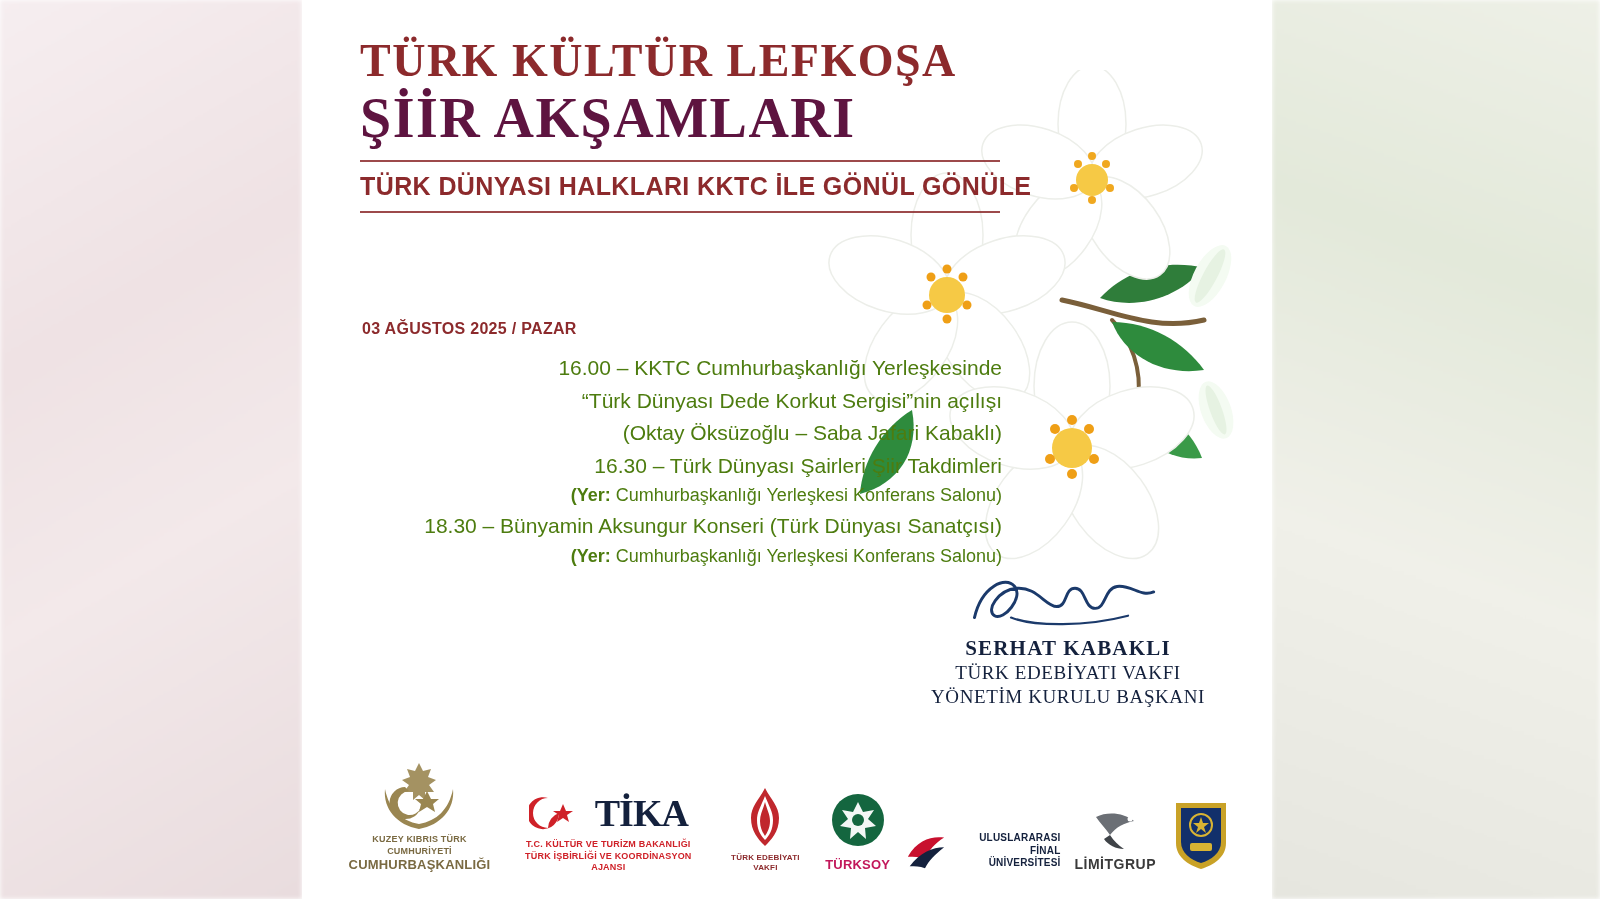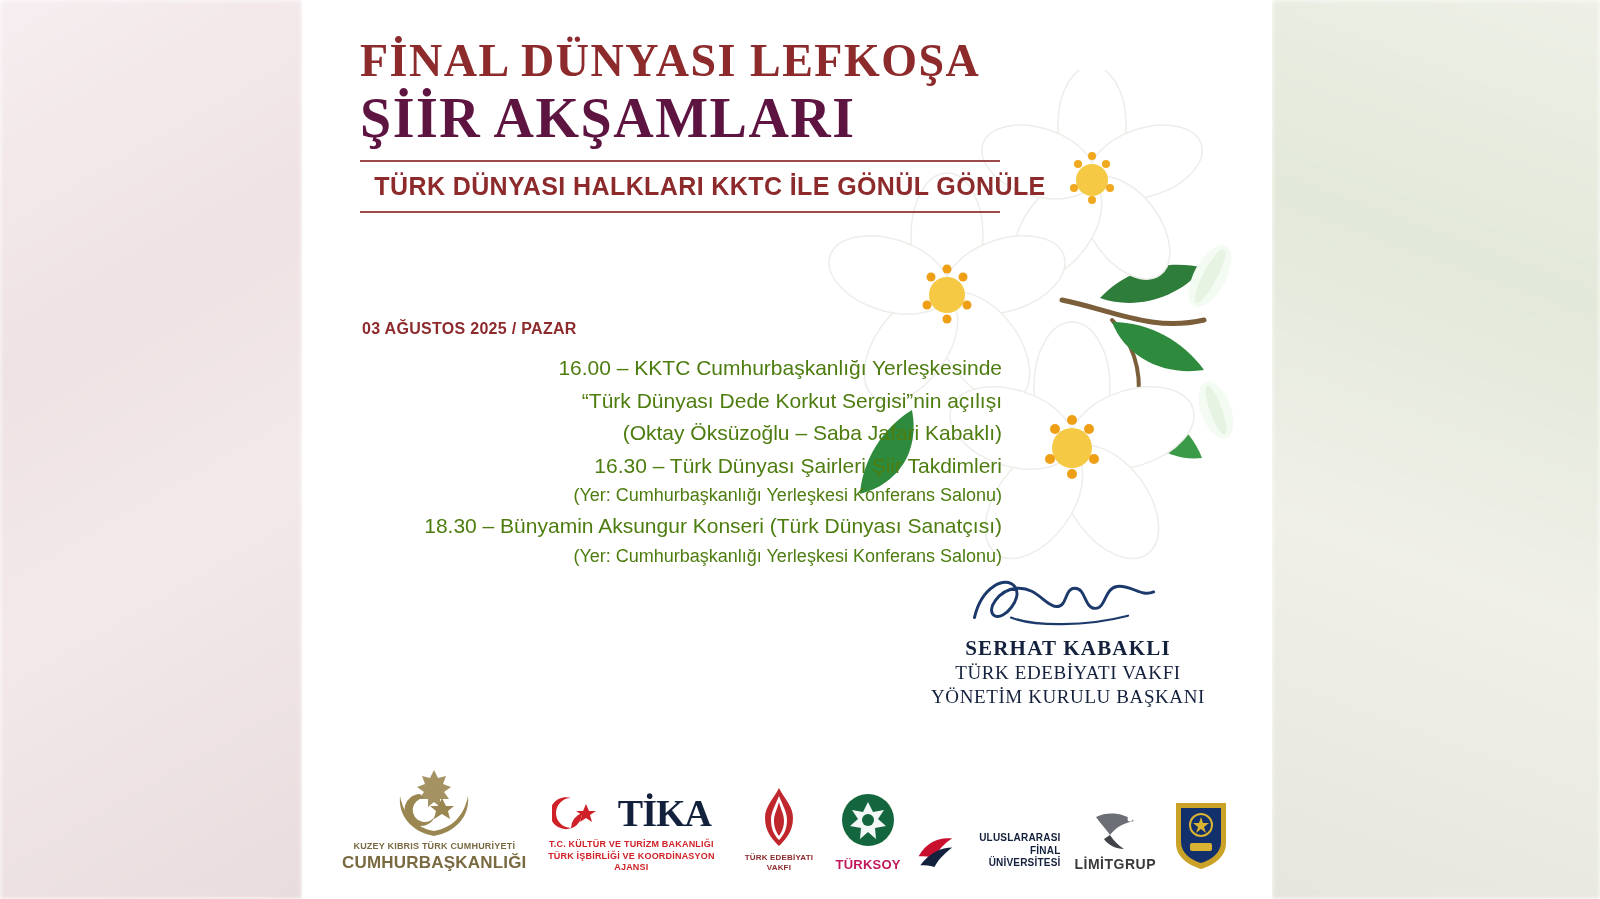--- a/index.html
+++ b/index.html
@@ -78,21 +78,20 @@
     opacity: .85;
   }
   .subtitle {
     font-family: "Liberation Sans", sans-serif;
     font-weight: bold;
     font-size: 25px;
     letter-spacing: .4px;
     color: #8c2a2c;
     margin-top: 10px;
     white-space: nowrap;
-    text-align: center;
   }
   .rule2 {
     width: 640px;
     height: 2px;
     background: #8c2a2c;
     margin-top: 10px;
     opacity: .85;
   }
 
   
@@ -115,21 +114,21 @@
     line-height: 1.55;
     color: #4d7c0f;
     white-space: nowrap;
     text-align: right;
   }
   .prog-row.indent1 { padding-left: 88px; }
   .prog-row.venue {
     padding-left: 88px;
     font-size: 18px;
   }
-  .prog-row.venue b { font-weight: normal; }
+  .prog-row.venue b { font-weight: bold; }
 
   
   .sig-wrap {
     position: absolute;
     left: 596px;
     top: 570px;
     width: 340px;
     text-align: center;
   }
   .sig-mark {
@@ -285,21 +284,21 @@
             <circle cx="17" cy="-19" r="5"></circle>
           <circle cx="22" cy="11" r="5"></circle>
             <circle cx="-22" cy="11" r="5"></circle>
           <circle cx="0" cy="26" r="5"></circle>
             <circle cx="0" cy="-28" r="5"></circle>
         </g>
       </g>
     </svg>
 
     <div class="title-block">
-      <div class="title-line1">FİNAL DÜNYASI LEFKOŞA</div>
+      <div class="title-line1">TÜRK KÜLTÜR LEFKOŞA</div>
       <div class="title-line2">ŞİİR AKŞAMLARI</div>
       <div class="rule"></div>
       <div class="subtitle">TÜRK DÜNYASI HALKLARI KKTC İLE GÖNÜL GÖNÜLE</div>
       <div class="rule2"></div>
     </div>
 
     <div class="program">
       <div class="prog-date">03 AĞUSTOS 2025 / PAZAR</div>
 
       <div class="prog-row">16.00 – KKTC Cumhurbaşkanlığı Yerleşkesinde</div>
@@ -335,21 +334,21 @@
         <svg width="100" height="72" viewBox="0 0 100 72">
           <g fill="#9a8651">
             <path d="M50 4 l4 8 8 -2 -3 8 8 3 -7 5 5 7 -9 0 0 8 -6 -5 -6 5 0 -8 -9 0 5 -7 -7 -5 8 -3 -3 -8 8 2z" opacity=".9"></path>
             <path d="M16 30 C14 50 28 66 50 70 C72 66 86 50 84 30 C80 50 68 62 50 65 C32 62 20 50 16 30 Z"></path>
           </g>
           <path d="M36 28 a16 16 0 1 0 16 20 a12 12 0 1 1 -12 -16 z" fill="#9a8651"></path>
           <polygon points="58,32 62,40 70,40 64,45 66,53 58,48 50,53 52,45 46,40 54,40" fill="#9a8651"></polygon>
         </svg>
         <div class="logo-cap cap-kktc">
           <div>KUZEY KIBRIS TÜRK CUMHURİYETİ</div>
-          <div style="font-size:17px">CUMHURBAŞKANLIĞI</div>
+          <div style="font-size:13px">CUMHURBAŞKANLIĞI</div>
         </div>
       </div>
 
       <div class="logo">
         <div class="logo-row">
           <svg width="54" height="46" viewBox="0 0 54 46">
             <path d="M30 23 a16 16 0 1 1 -11 -15 a13 13 0 1 0 0 30 a16 16 0 0 1 11 -15 z" fill="#cf2128"></path>
             <polygon points="34,14 37,21 44,21 38,25 40,32 34,28 28,32 30,25 24,21 31,21" fill="#cf2128"></polygon>
           </svg>
           <span class="tika-word">TİKA</span>

